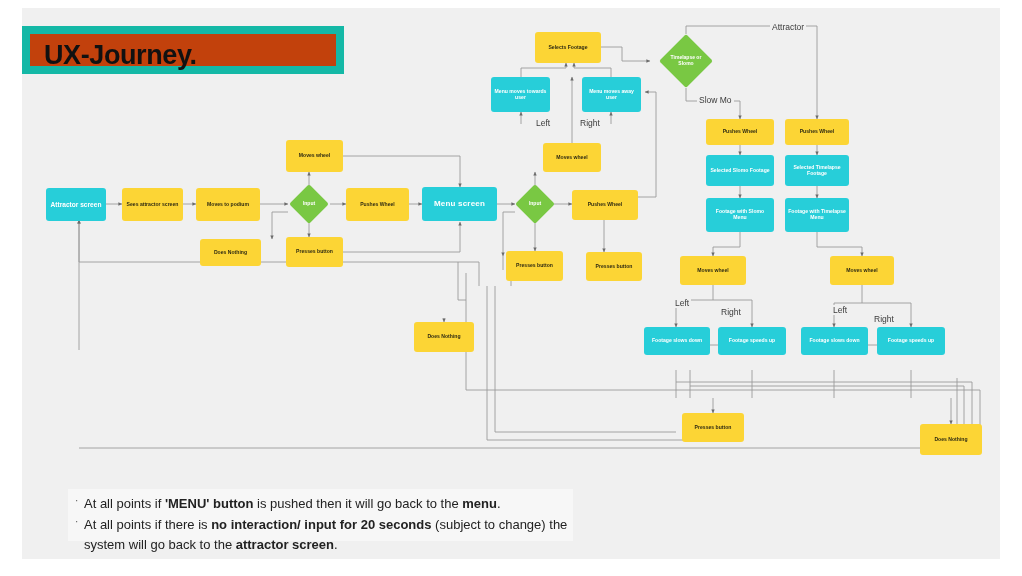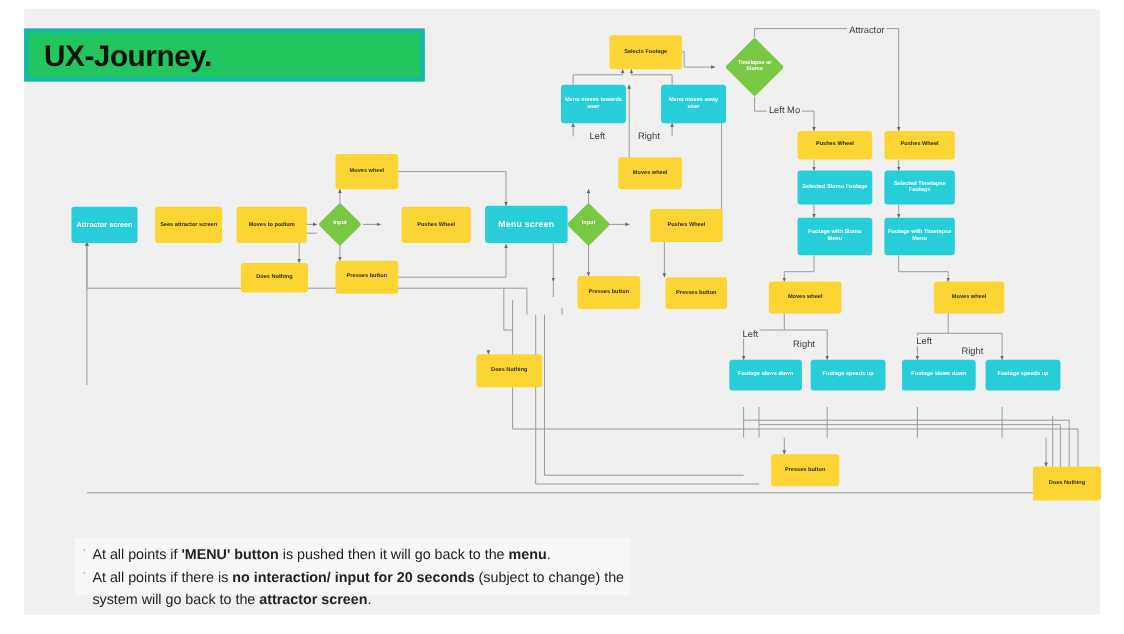--- a/index.html
+++ b/index.html
@@ -26,24 +26,24 @@
     top: 8px;
     width: 978px;
     height: 551px;
     background: #f0f0f0;
   }
   
   #title-box {
     position: absolute;
     left: 22px;
     top: 26px;
-    width: 364px;
+    width: 322px;
     height: 48px;
-    background: #22c55e;
-    border: 4px solid #14b8a6;
+    background: #c2410c;
+    border: 8px solid #14b8a6;
     box-sizing: border-box;
   }
   #title-text {
     position: absolute;
     left: 14px;
     top: 6px;
     font-size: 27px;
     font-weight: bold;
     color: #111111;
     letter-spacing: -0.4px;
@@ -54,21 +54,20 @@
     position: absolute;
     box-sizing: border-box;
     display: flex;
     align-items: center;
     justify-content: center;
     text-align: center;
     border-radius: 3px;
     line-height: 1.15;
     padding: 2px 3px;
     z-index: 5;
-    margin-left: 19px;
   }
   .node-yellow {
     background: #fcd535;
     color: #2e2a12;
     font-size: 5.1px;
     font-weight: 600;
   }
   .node-cyan {
     background: #27ced9;
     color: #ffffff;
@@ -335,21 +334,21 @@
 
   <div class="node node-cyan" style="left:877px;top:327px;width:68px;height:28px;">Footage speeds up</div>
 
   <div class="node node-yellow" style="left:682px;top:413px;width:62px;height:29px;">Presses button</div>
 
   <div class="node node-yellow" style="left:920px;top:424px;width:62px;height:31px;">Does Nothing</div>
 
   <div class="edge-label" style="left:534px;top:118px;">Left</div>
   <div class="edge-label" style="left:578px;top:118px;">Right</div>
   <div class="edge-label" style="left:770px;top:22px;">Attractor</div>
-  <div class="edge-label" style="left:697px;top:95px;">Left Mo</div>
+  <div class="edge-label" style="left:697px;top:95px;">Slow Mo</div>
   <div class="edge-label" style="left:673px;top:298px;">Left</div>
   <div class="edge-label" style="left:719px;top:307px;">Right</div>
   <div class="edge-label" style="left:831px;top:305px;">Left</div>
   <div class="edge-label" style="left:872px;top:314px;">Right</div>
 
   <div id="footnote">
     <ul>
       <li>At all points if <b>'MENU' button</b> is pushed then it will go back to the <b>menu</b>.</li>
       <li>At all points if there is <b>no interaction/ input for 20 seconds</b> (subject to change) the system will go back to the <b>attractor screen</b>.</li>
     </ul>

